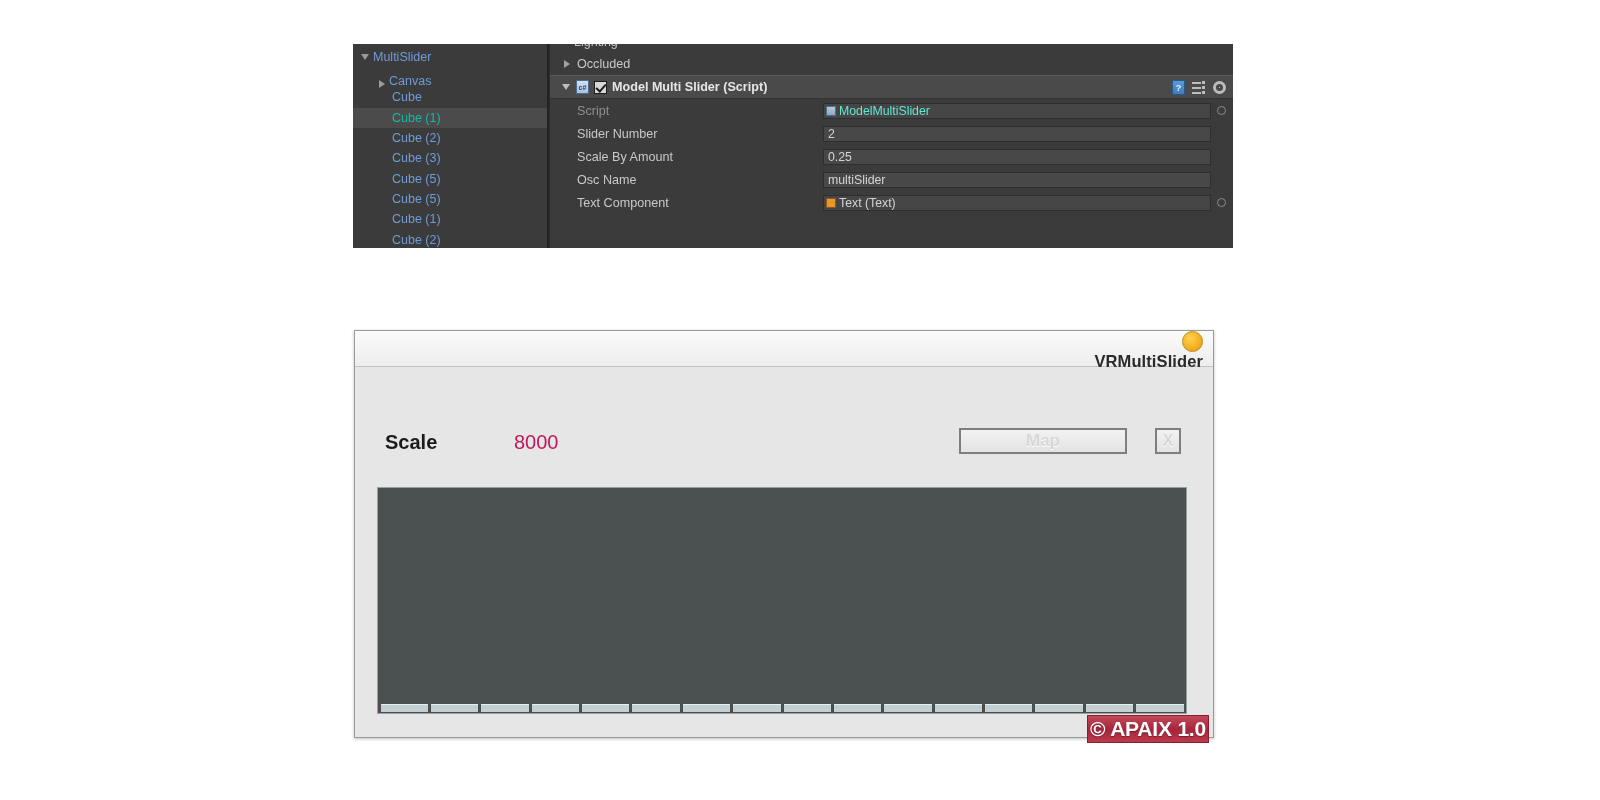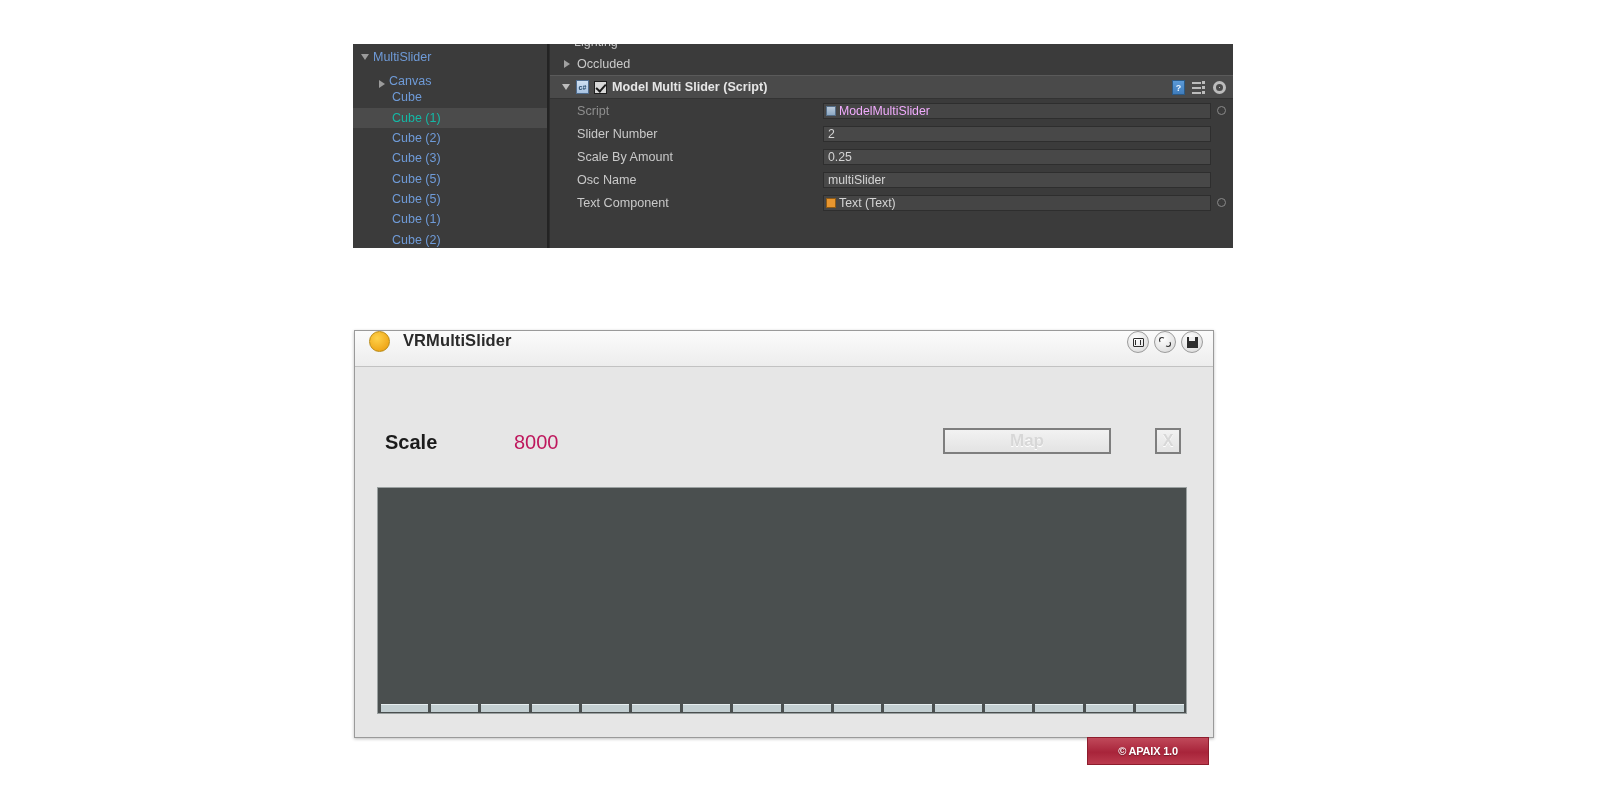--- a/index.html
+++ b/index.html
@@ -205,21 +205,21 @@
     padding-left: 4px;
     font-size: 12.3px;
     color: #d4d4d4;
     margin-right: 6px;
     position: relative;
   }
   .i-field.objref {
     background: #454545;
     padding-left: 2px;
   }
-  .i-field.dimtext { color: #f0abfc; }
+  .i-field.dimtext { color: #5eead4; }
   .objdot {
     width: 10px; height: 10px;
     margin-right: 3px;
     flex: 0 0 auto;
   }
   .objdot.script { background: linear-gradient(#b9c9da, #8da9c4); border: 1px solid #556e88; box-sizing: border-box; }
   .objdot.text { background: #e8962f; border: 1px solid #8d5a16; box-sizing: border-box; }
   .ref-circle {
     width: 9px; height: 9px;
     border-radius: 50%;
@@ -240,23 +240,24 @@
     background: #e6e6e6;
     border: 1px solid #9a9a9a;
     box-shadow: 0 1px 3px rgba(0,0,0,0.25);
     box-sizing: border-box;
   }
   #max-titlebar {
     height: 36px;
     background: linear-gradient(#fbfbfb, #ededed);
     border-bottom: 1px solid #c2c2c2;
     display: flex;
-    align-items: flex-start;
+    align-items: flex-end;
     padding: 0 10px 0 14px;
     box-sizing: border-box;
+    flex-direction: column;
   }
   .dot-yellow {
     width: 21px; height: 21px;
     border-radius: 50%;
     background: radial-gradient(circle at 38% 33%, #ffd24b, #f0a81a 72%, #d18e0c);
     border: 1px solid #b98a13;
     box-sizing: border-box;
     flex: 0 0 auto;
   }
   #max-title {
@@ -339,21 +340,21 @@
   }
   #port-value {
     position: absolute;
     left: 159px; top: 64px;
     font-size: 20px;
     font-weight: normal;
     color: #be185d;
   }
   #map-button {
     position: absolute;
-    left: 588px; top: 61px;
+    left: 604px; top: 61px;
     width: 168px; height: 26px;
     background: linear-gradient(#f2f2f2, #e3e3e3);
     border: 2px solid #7e7e7e;
     box-sizing: border-box;
     display: flex;
     align-items: center;
     justify-content: center;
     font-size: 17px;
     font-weight: bold;
     color: #d7d7d7;
@@ -387,30 +388,30 @@
   }
   .ms-bar {
     flex: 1 1 0;
     margin: 0 1.5px;
     background: #c3cfd2;
     border-top: 1px solid #e6eef0;
     min-width: 0;
   }
   #apaix-badge {
     position: absolute;
-    left: 732px; top: 370px;
+    left: 732px; top: 348px;
     width: 122px; height: 28px;
     background: linear-gradient(#c0495a, #a8243a 55%, #bb3b4e);
     border: 1px solid #8d1d2d;
     box-sizing: border-box;
     display: flex;
     align-items: center;
     justify-content: center;
     color: #ffffff;
-    font-size: 11px;
+    font-size: 21px;
     font-weight: bold;
     letter-spacing: -0.2px;
     text-shadow: 0 1px 1px rgba(0,0,0,0.35);
   }
 </style>
 </head>
 <body>
 
 <div id="unity-panel">
 

